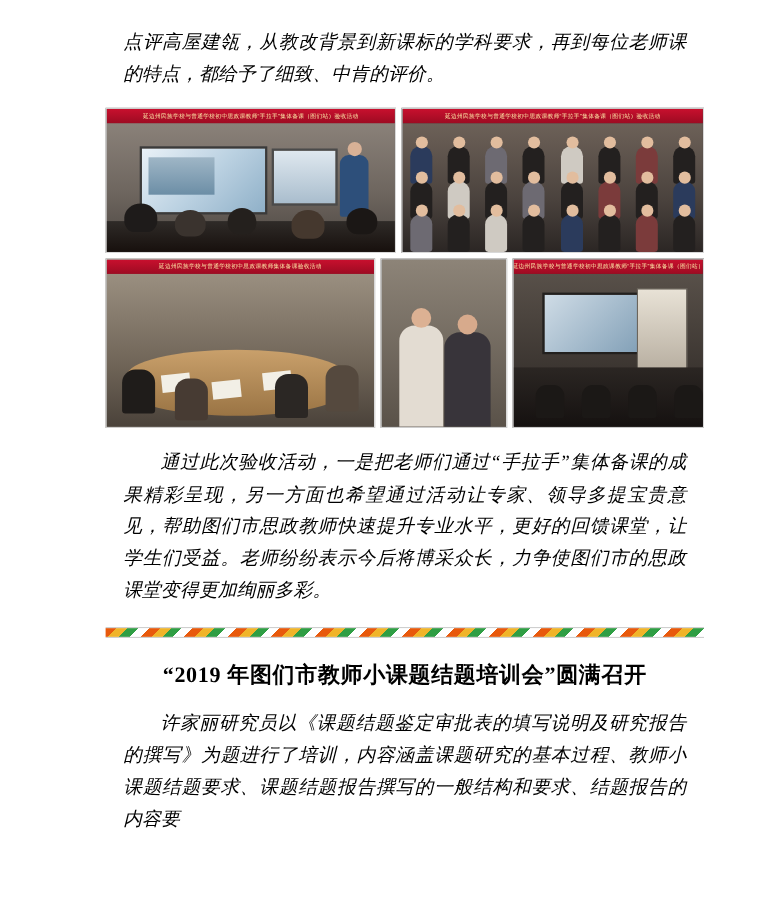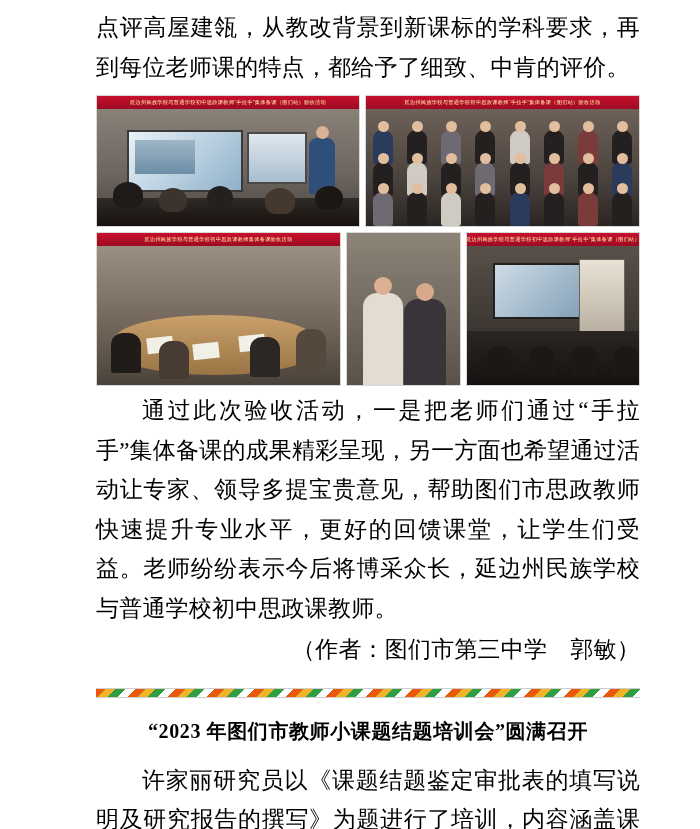--- a/index.html
+++ b/index.html
@@ -16,26 +16,27 @@
     position: relative;
   }
   .page {
     position: relative;
     width: 700px;
     height: 829px;
     box-sizing: border-box;
     padding: 8px 60px 0 96px;
   }
   .para {
-    font-size: 23px;
+    font-size: 17px;
     line-height: 1.72;
     text-align: justify;
     text-justify: inter-ideograph;
     letter-spacing: 0.2px;
-    margin: 0;
+    margin: 16px;
+    font-style: italic;
   }
   .indent {
     text-indent: 2em;
   }
   .right {
     text-align: right;
     margin-top: 2px;
   }
 
   
@@ -264,24 +265,23 @@
         <div class="s" style="left:62px;"></div>
         <div class="s" style="left:104px;"></div>
         <div class="s" style="left:146px;"></div>
 
         <div class="banner">延边州民族学校与普通学校初中思政课教师“手拉手”集体备课（图们站）</div>
       </div>
 
     </div>
   </div>
 
-  <p class="para indent">通过此次验收活动，一是把老师们通过“手拉手”集体备课的成果精彩呈现，另一方面也希望通过活动让专家、领导多提宝贵意见，帮助图们市思政教师快速提升专业水平，更好的回馈课堂，让学生们受益。老师纷纷表示今后将博采众长，延边州民族学校与普通学校初中思政课教师。</p>
-
-  <p class="para right">（作者：图们市第三中学　郭敏）</p>
+  <p class="para indent">通过此次验收活动，一是把老师们通过“手拉手”集体备课的成果精彩呈现，另一方面也希望通过活动让专家、领导多提宝贵意见，帮助图们市思政教师快速提升专业水平，更好的回馈课堂，让学生们受益。老师纷纷表示今后将博采众长，力争使图们市的思政课堂变得更加绚丽多彩。</p>
+
 
   <div class="sep"></div>
 
-  <h2 class="section-title">“2023 年图们市教师小课题结题培训会”圆满召开</h2>
+  <h2 class="section-title">“2019 年图们市教师小课题结题培训会”圆满召开</h2>
 
 
   <p class="para indent">许家丽研究员以《课题结题鉴定审批表的填写说明及研究报告的撰写》为题进行了培训，内容涵盖课题研究的基本过程、教师小课题结题要求、课题结题报告撰写的一般结构和要求、结题报告的内容要</p>
 
 </div>
 
 </body></html>

